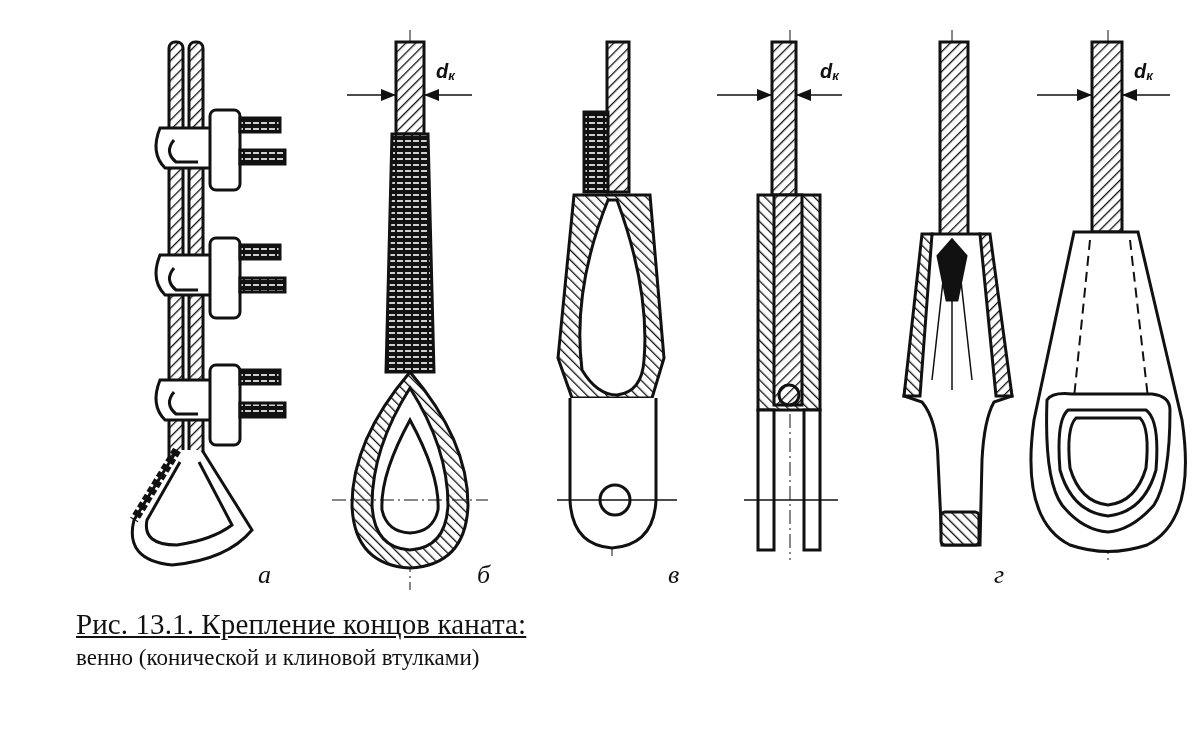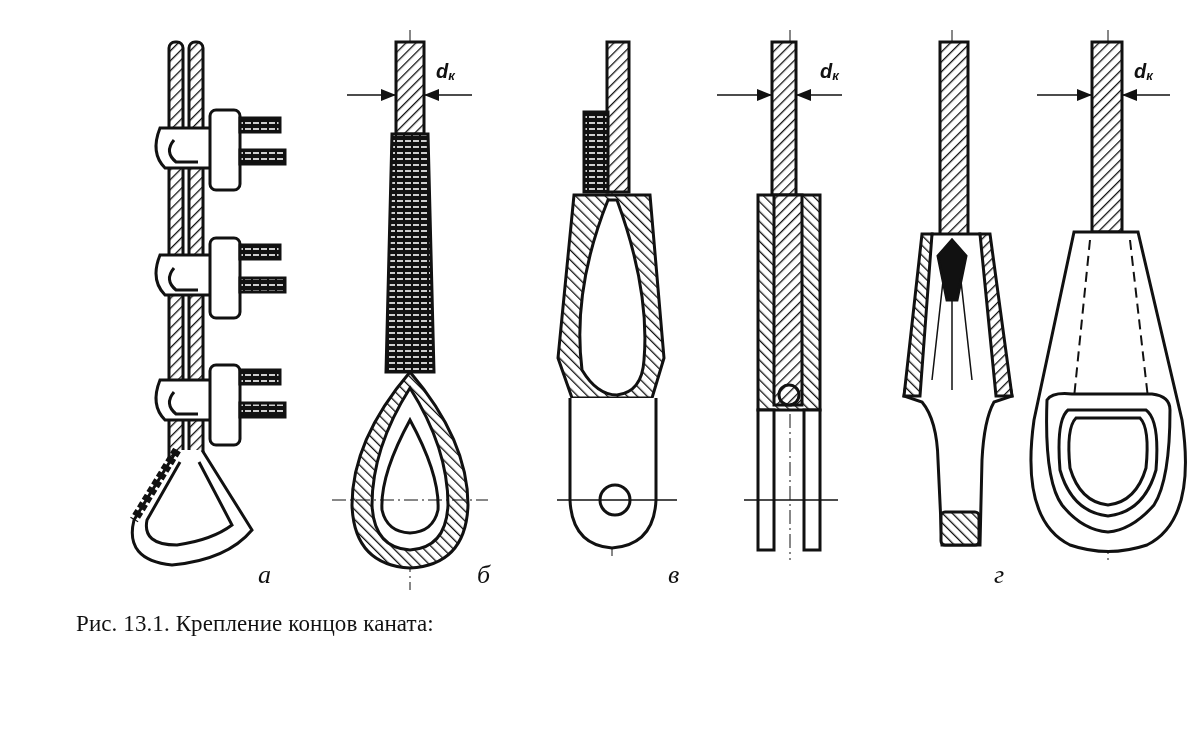--- a/index.html
+++ b/index.html
@@ -3,21 +3,21 @@
   <meta charset="utf-8">
   <style>
     html, body { margin: 0; padding: 0; background: #ffffff; }
     body { width: 1200px; height: 733px; position: relative; overflow: hidden; font-family: "Liberation Serif", "DejaVu Serif", serif; color: #111; }
     .figure { position: absolute; left: 12px; top: 0; width: 1044px; height: 600px; margin-left: 40px; }
     .figure svg { position: absolute; left: 0; top: 0; }
     .sub-label { position: absolute; font-family: "Liberation Serif", serif; font-style: italic; font-size: 26px; color: #111; }
     .dim-label { position: absolute; font-family: "Liberation Sans", sans-serif; font-style: italic; font-size: 20px; font-weight: bold; color: #111; }
     .dim-label sub { font-size: 13px; vertical-align: -2px; font-style: italic; }
     .caption { position: absolute; left: 76px; top: 606px; width: 1100px; }
-    .caption-title { font-size: 23px; line-height: 36px; letter-spacing: 0.1px; }
+    .caption-title { font-size: 29px; line-height: 36px; letter-spacing: 0.1px; text-decoration: underline; }
     .caption-body { font-size: 23px; line-height: 31px; }
     .caption-body .it { font-style: italic; }
   </style>
 </head>
 <body>
 
 <div class="figure">
   <svg width="1200" height="600" viewBox="0 0 1200 600">
     <defs>
       <pattern id="hatch" patternUnits="userSpaceOnUse" width="7" height="7" patternTransform="rotate(45)">
@@ -136,13 +136,14 @@
   <span class="dim-label" style="left:1082px; top:60px;"><span>d</span><sub>к</sub></span>
 
   <span class="sub-label" style="left:206px; top:560px;">а</span>
   <span class="sub-label" style="left:425px; top:560px;">б</span>
   <span class="sub-label" style="left:616px; top:560px;">в</span>
   <span class="sub-label" style="left:942px; top:560px;">г</span>
 </div>
 
 <div class="caption">
   <div class="caption-title">Рис. 13.1. Крепление концов каната:</div>
+  <div class="caption-body">венно (конической и клиновой втулками)</div>
 </div>
 
 </body></html>

